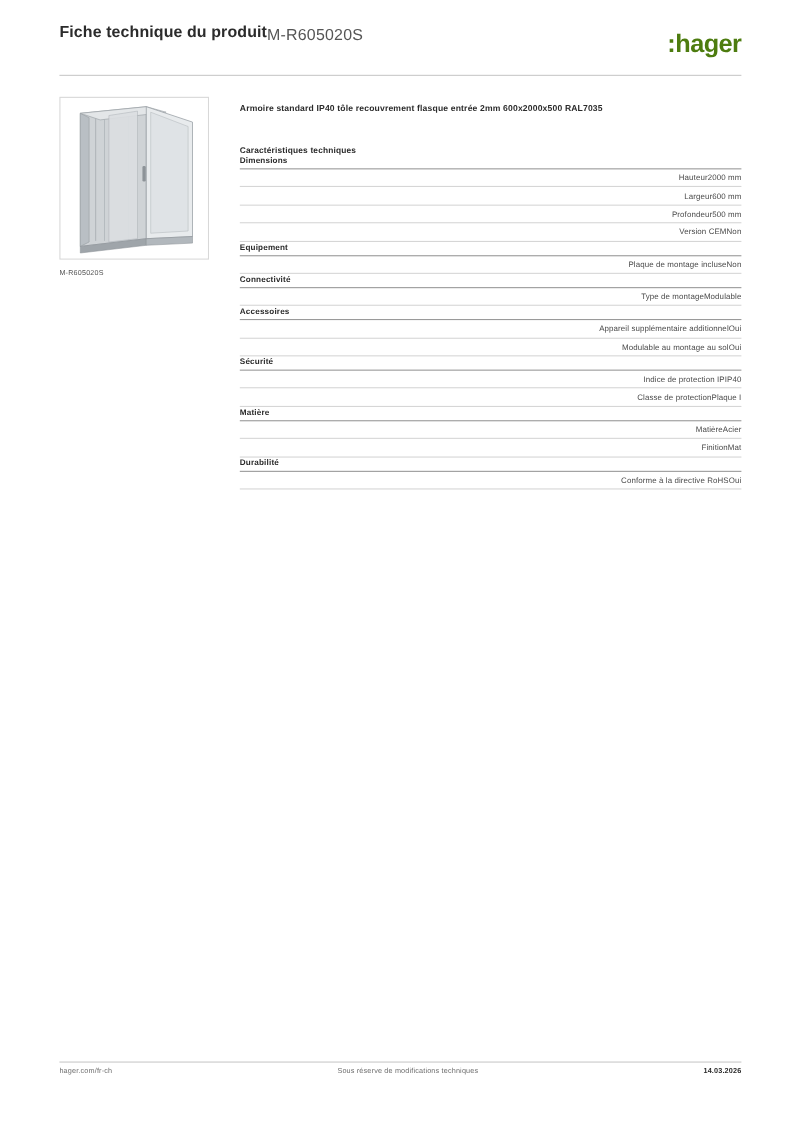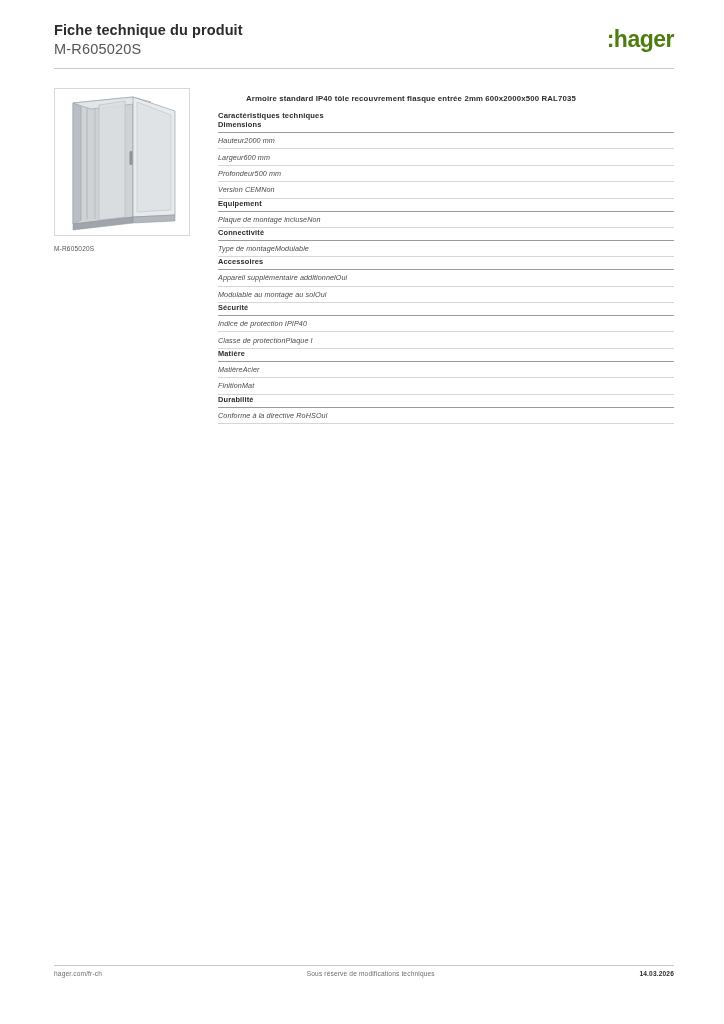--- a/index.html
+++ b/index.html
@@ -29,21 +29,21 @@
     position: absolute;
     left: 54px;
     top: 22px;
     width: 620px;
     display: flex;
     align-items: flex-start;
     justify-content: space-between;
   }
   .title-block {
     display: flex;
-    flex-direction: column;
+    text-align: center;
   }
   .doc-title {
     font-size: 14.5px;
     font-weight: bold;
     color: #2b2b2b;
     line-height: 17px;
     letter-spacing: 0.1px;
   }
   .doc-subtitle {
     font-size: 14.5px;
@@ -98,50 +98,48 @@
     left: 218px;
     top: 93px;
     width: 456px;
   }
   .product-name {
     font-size: 7.8px;
     font-weight: bold;
     color: #2b2b2b;
     letter-spacing: 0.15px;
     line-height: 11px;
-    margin-left: 28px;
   }
   .spec-heading {
     font-size: 7.6px;
     font-weight: bold;
     color: #2b2b2b;
-    margin-top: 7px;
+    margin-top: 28px;
     letter-spacing: 0.15px;
   }
 
   .group {
   }
   .group-title {
     font-size: 7.4px;
     font-weight: bold;
     color: #2b2b2b;
     letter-spacing: 0.15px;
     padding-bottom: 3px;
     border-bottom: 1px solid #9a9a9a;
   }
   .row {
     display: flex;
-    justify-content: flex-start;
+    justify-content: flex-end;
     align-items: baseline;
     font-size: 7.2px;
     color: #4a4a4a;
     padding: 3.2px 0 3.2px 0;
     border-bottom: 1px solid #d6d6d6;
     letter-spacing: 0.1px;
-    font-style: italic;
   }
   .row .label { text-align: left; }
   .row .value { text-align: right; color: #4a4a4a; }
 
   
   .footer-rule {
     position: absolute;
     left: 54px;
     top: 965px;
     width: 620px;

